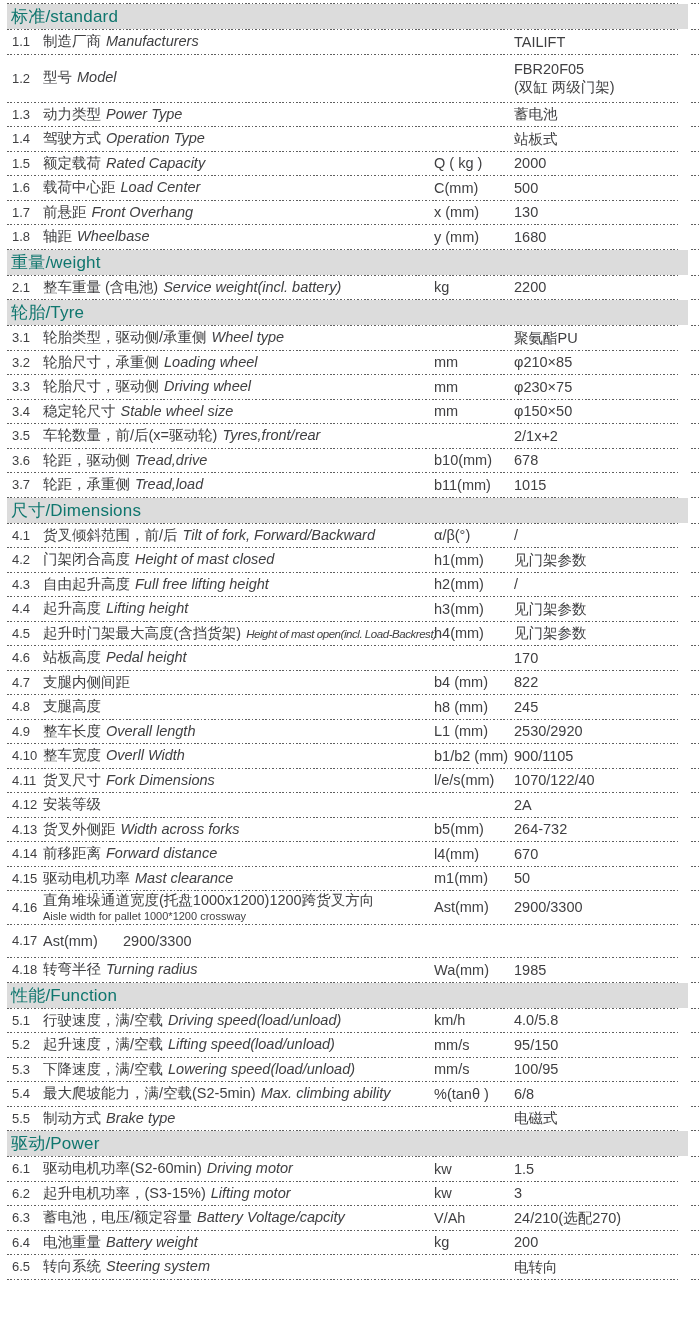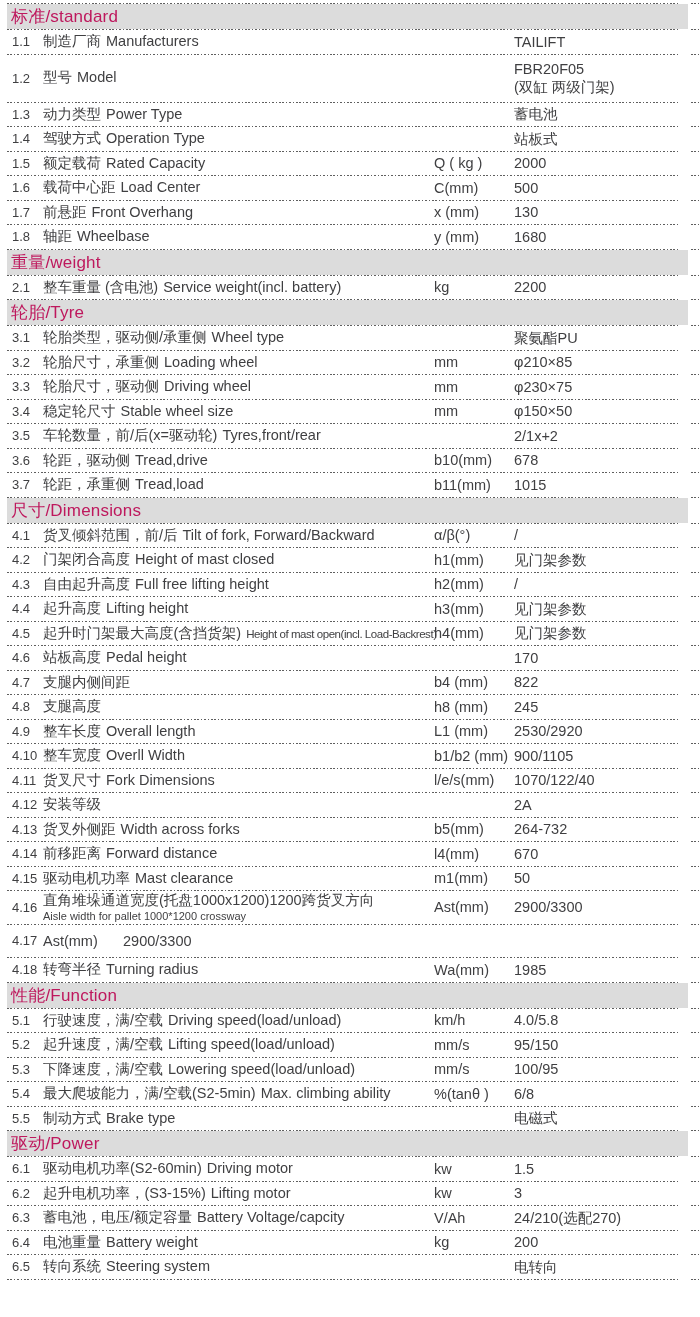--- a/index.html
+++ b/index.html
@@ -18,32 +18,32 @@
       repeating-linear-gradient(90deg,var(--divider,#5f5f5f) 0 1.6px,transparent 1.6px 3.4px);
     background-repeat:no-repeat,no-repeat;
     background-size:672px 1px,8px 1px;
     background-position:0 0,684px 0;
   }
   .band{
     margin-left:7px;width:681px;height:25px;box-sizing:border-box;
     background:var(--band-bg,#dcdcdc);
     display:flex;align-items:center;padding-left:4px;
   }
-  .band-title{font-size:17px;color:#be185d;letter-spacing:0.2px;}
+  .band-title{font-size:17px;color:#0f766e;letter-spacing:0.2px;}
   .row{
     margin-left:6px;width:693px;box-sizing:border-box;padding-right:15px;
     display:flex;align-items:center;min-height:23.5px;
   }
   .row.tall{min-height:47px;}
   .row.sub-row{min-height:32.5px;}
   .num{flex:none;width:37px;box-sizing:border-box;padding-left:6px;font-size:13px;}
   .label{flex:1 1 0;min-width:0;font-size:14.5px;line-height:1.18;}
   .label-main{white-space:nowrap;display:block;}
   .cn{}
-  .en{margin-left:5px;}
+  .en{margin-left:5px;font-style:italic;}
   .en:empty{margin-left:0;}
   .en.condensed{font-size:11.5px;letter-spacing:-0.45px;}
   .sub{display:block;font-size:11px;line-height:1.1;margin-top:1px;}
   .sub:empty{display:none;}
   .unit{flex:none;width:80px;font-size:14.5px;}
   .value{flex:none;width:170px;text-align:left;font-size:14.5px;line-height:1.25;}
   .v2{display:block;}
   .v2:empty{display:none;}
 </style>
 </head>

